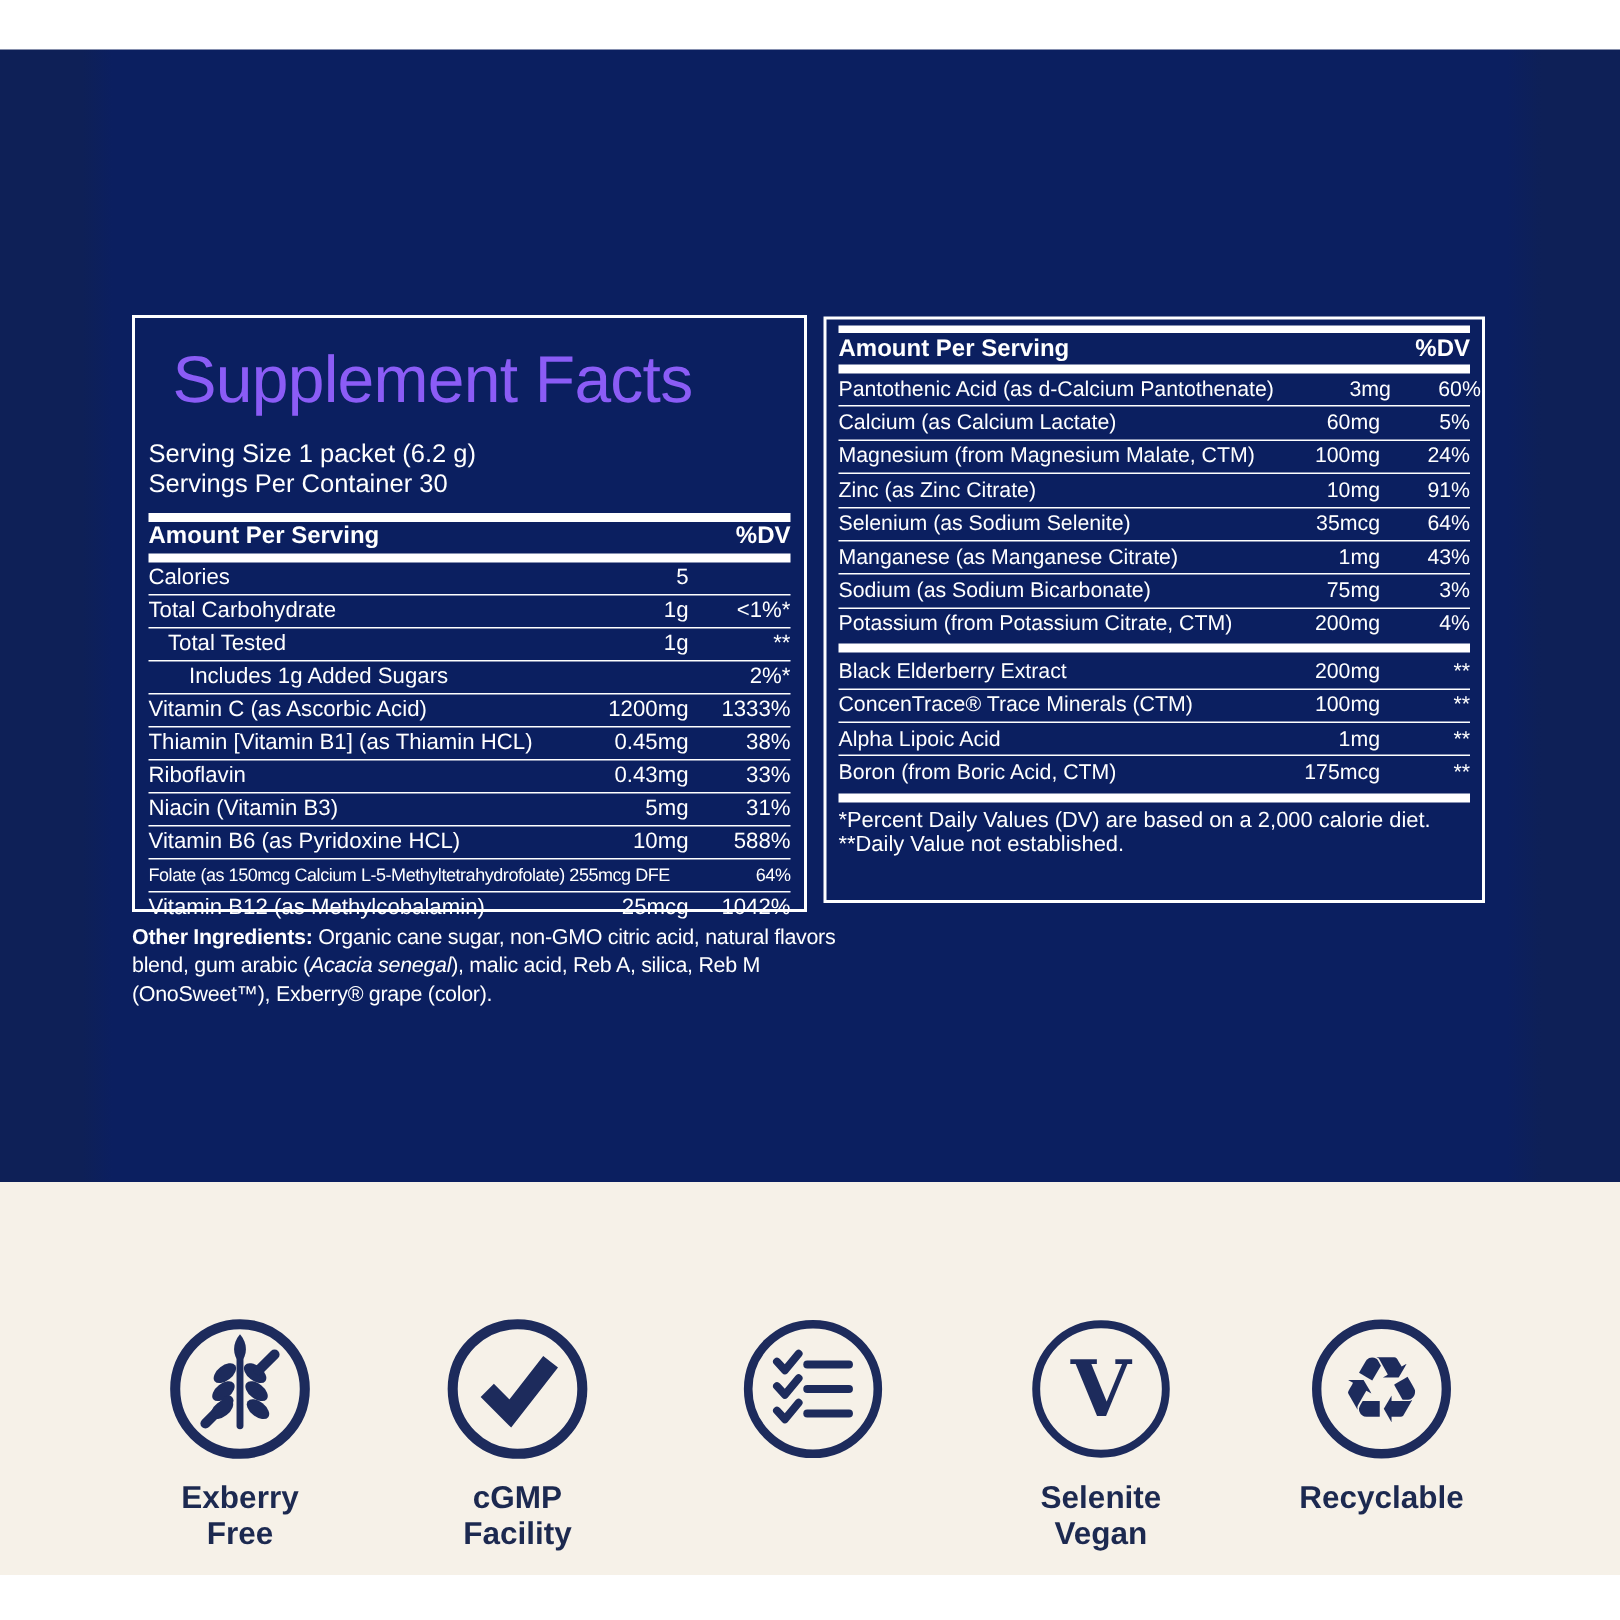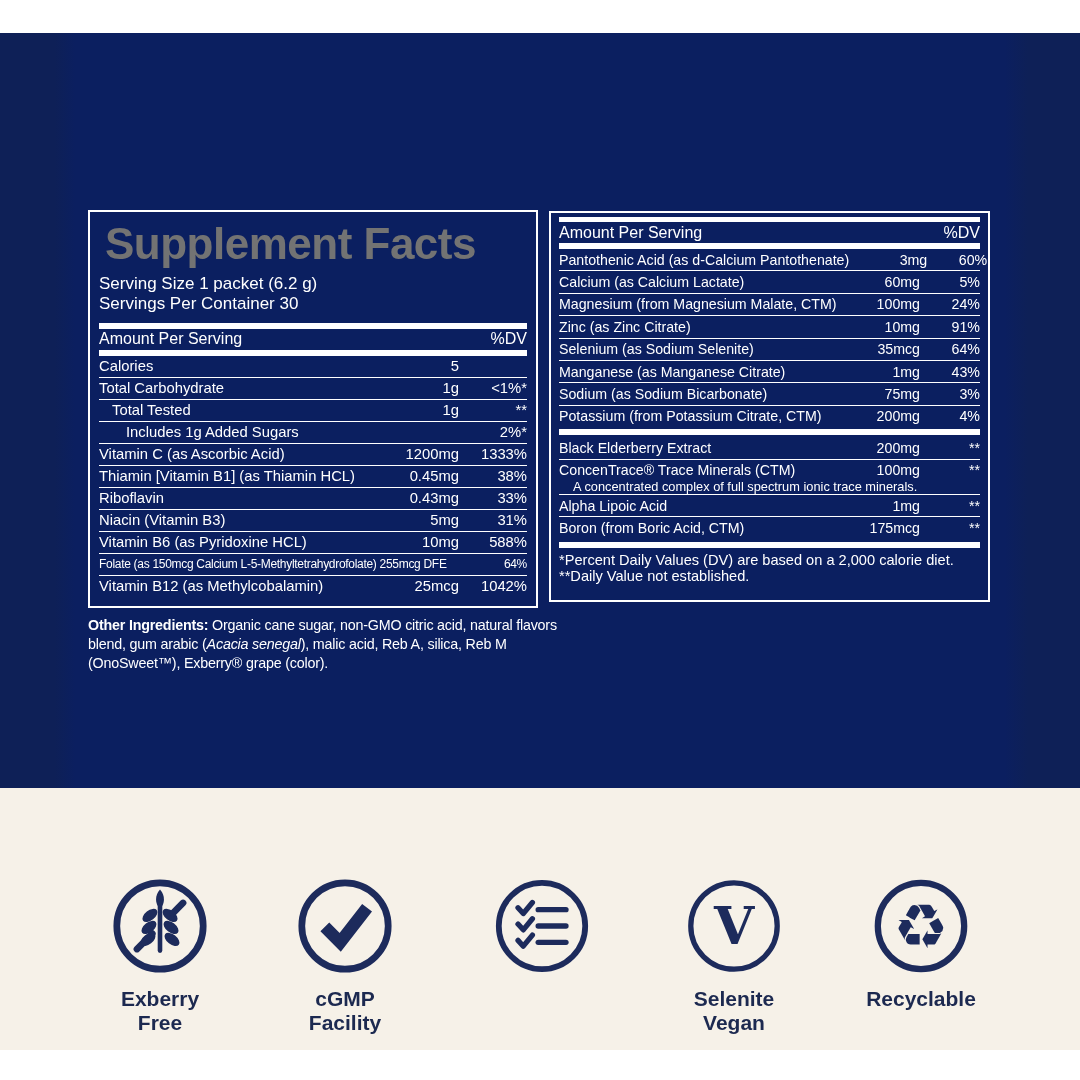--- a/index.html
+++ b/index.html
@@ -11,27 +11,27 @@
   #band-navy{top:33px;height:755px;
      background:linear-gradient(90deg,#0e2057 0px,#0e2057 55px,#0b1f60 75px,#0b1f60 1005px,#0e2057 1028px,#0e2057 1080px);}
   #band-cream{top:788px;height:262px;background:#f6f1e8;}
   #band-bottom{top:1050px;height:30px;background:#ffffff;}
 
   
   .panel{position:absolute;box-sizing:border-box;border:2.5px solid #ffffff;background:transparent;}
   #panel-left{left:88px;top:210px;width:450px;height:398px;padding:4px 9px;}
   #panel-right{left:549px;top:211px;width:441px;height:391px;padding:4px 8px;}
 
-  #sf-title{font-size:44px;font-weight:bold;letter-spacing:-0.5px;line-height:1.02;margin:6px;color:#737373;}
+  #sf-title{font-size:44px;font-weight:normal;letter-spacing:-0.5px;line-height:1.02;margin:16px;color:#8b5cf6;}
   .serv{font-size:17px;line-height:20.5px;}
   #serv1{margin-top:7px;}
   .bar{background:#ffffff;height:6px;}
   .bar-sm{background:#ffffff;height:5px;}
   #panel-left .bar.b1{margin-top:8px;}
-  .thead{display:flex;justify-content:space-between;align-items:center;height:21px;font-weight:normal;font-size:16px;gap:27px;}
+  .thead{display:flex;justify-content:space-between;align-items:center;height:21px;font-weight:bold;font-size:16px;gap:27px;}
   .trow{display:flex;align-items:center;height:21px;font-size:14.8px;}
   [data-repeat] > .trow + .trow, .grp > .trow2 + .trow2{border-top:1.5px solid #ffffff;}
   .rname{flex:1 1 auto;white-space:nowrap;}
   .ramt{flex:0 0 auto;width:90px;text-align:right;white-space:nowrap;}
   .rdv{flex:0 0 auto;width:68px;text-align:right;white-space:nowrap;}
   .trow.indent1 .rname{padding-left:13px;}
   .trow.indent2 .rname{padding-left:27px;}
   .trow.condensed{font-size:12px;letter-spacing:-0.3px;}
   .trow.condensed .rname{flex:0 0 auto;}
   .trow.condensed .ramt{width:auto;margin-left:3px;}
@@ -238,21 +238,20 @@
           </div>
 
         </div>
 
         <div class="trow2">
           <div class="trow">
             <span class="rname">ConcenTrace® Trace Minerals (CTM)</span>
             <span class="ramt">100mg</span>
             <span class="rdv">**</span>
           </div>
-          <div class="note">A concentrated complex of full spectrum ionic trace minerals.</div>
         </div>
 
         <div class="trow2">
           <div class="trow">
             <span class="rname">Alpha Lipoic Acid</span>
             <span class="ramt">1mg</span>
             <span class="rdv">**</span>
           </div>
 
         </div>

